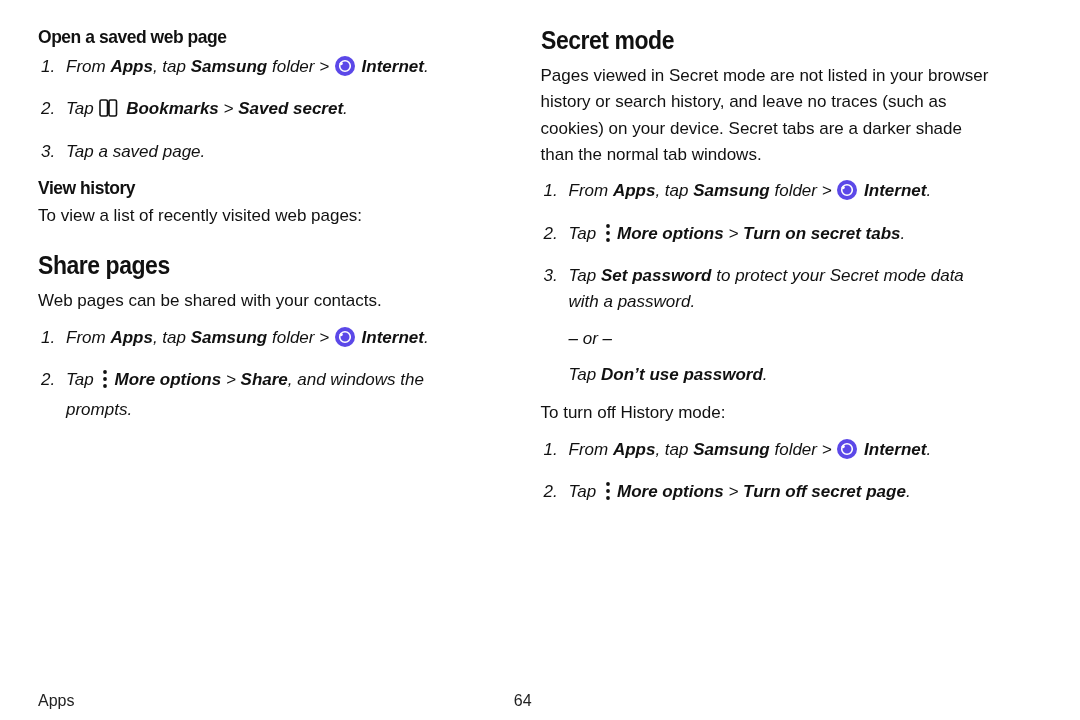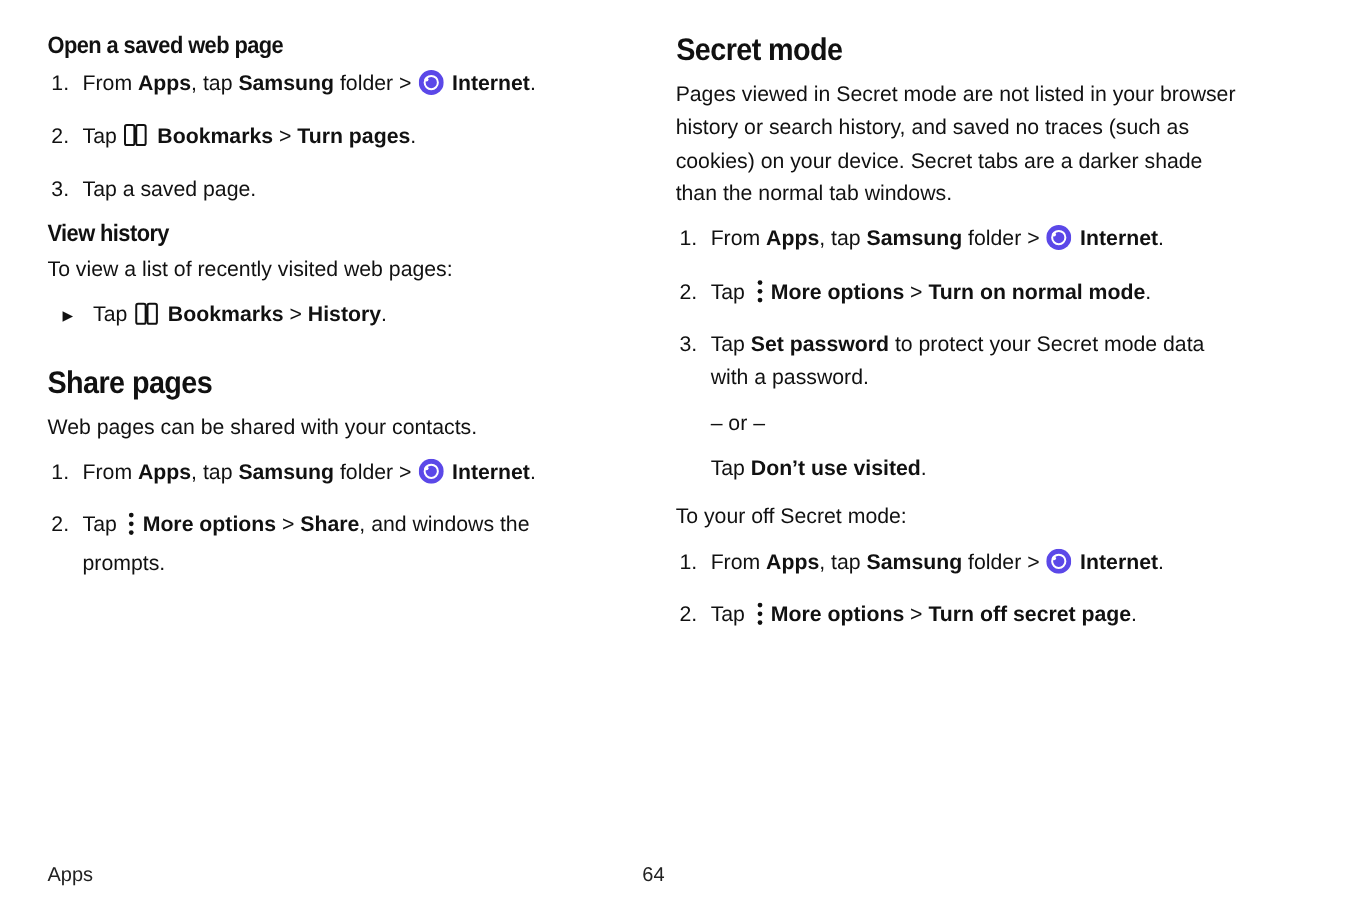--- a/index.html
+++ b/index.html
@@ -53,20 +53,21 @@
   }
   ol.steps, ul.steps {
     margin: 6px 0 6px 0;
     padding-left: 22px;
     font-size: 17px;
     line-height: 1.55;
   }
   ol.steps > li, ul.steps > li {
     padding-left: 6px;
     margin-bottom: 12px;
+    font-style: italic;
   }
   ul.steps {
     list-style: none;
     padding-left: 6px;
   }
   ul.steps > li::before {
     content: "▶";
     font-size: 11px;
     display: inline-block;
     width: 20px;
@@ -125,35 +126,28 @@
 
       <ol class="steps">
         <li>
           <span>From </span><span class="b">Apps</span><span>, tap </span><span class="b">Samsung</span><span> folder &gt; </span><span class="icon internet"><svg viewBox="0 0 20 20">
                 <use href="#svg-internet"></use>
               </svg></span> <span class="b">Internet</span><span>.</span>
         </li>
         <li>
           <span>Tap </span><span class="icon bookmark"><svg viewBox="0 0 20 20">
                 <use href="#svg-bookmark"></use>
-              </svg></span> <span class="b">Bookmarks</span><span> &gt; </span><span class="b">Turn pages</span><span>.</span>
+              </svg></span> <span class="b">Bookmarks</span><span> &gt; </span><span class="b">Saved secret</span><span>.</span>
         </li>
         <li>Tap a saved page.</li>
       </ol>
 
       <div class="h-sub">View history</div>
       <div class="body">To view a list of recently visited web pages:</div>
 
-      <ul class="steps">
-        <li>
-          <span>Tap </span><span class="icon bookmark"><svg viewBox="0 0 20 20">
-                <use href="#svg-bookmark"></use>
-              </svg></span> <span class="b">Bookmarks</span><span> &gt; </span><span class="b">History</span><span>.</span>
-        </li>
-      </ul>
 
       <div class="h-section">Share pages</div>
       <div class="body">Web pages can be shared with your contacts.</div>
 
       <ol class="steps">
         <li>
           <span>From </span><span class="b">Apps</span><span>, tap </span><span class="b">Samsung</span><span> folder &gt; </span><span class="icon internet"><svg viewBox="0 0 20 20">
                 <use href="#svg-internet"></use>
               </svg></span> <span class="b">Internet</span><span>.</span>
         </li>
@@ -161,43 +155,43 @@
           <span>Tap </span><span class="icon more"><svg viewBox="0 0 6 20">
                 <use href="#svg-more"></use>
               </svg></span><span class="b">More options</span><span> &gt; </span><span class="b">Share</span><span>, and windows the prompts.</span>
         </li>
       </ol>
     </div>
 
     <div class="col">
 
       <div class="h-section" style="margin-top:6px">Secret mode</div>
-      <div class="body">Pages viewed in Secret mode are not listed in your browser history or search history, and saved no traces (such as cookies) on your device. Secret tabs are a darker shade than the normal tab windows.</div>
+      <div class="body">Pages viewed in Secret mode are not listed in your browser history or search history, and leave no traces (such as cookies) on your device. Secret tabs are a darker shade than the normal tab windows.</div>
 
       <ol class="steps">
         <li>
           <span>From </span><span class="b">Apps</span><span>, tap </span><span class="b">Samsung</span><span> folder &gt; </span><span class="icon internet"><svg viewBox="0 0 20 20">
                 <use href="#svg-internet"></use>
               </svg></span> <span class="b">Internet</span><span>.</span>
         </li>
         <li>
           <span>Tap </span><span class="icon more"><svg viewBox="0 0 6 20">
                 <use href="#svg-more"></use>
-              </svg></span><span class="b">More options</span><span> &gt; </span><span class="b">Turn on normal mode</span><span>.</span>
+              </svg></span><span class="b">More options</span><span> &gt; </span><span class="b">Turn on secret tabs</span><span>.</span>
         </li>
         <li>
           <span>Tap </span><span class="b">Set password</span><span> to protect your Secret mode data with a password.</span>
           <div style="height:10px"></div>
           <div>– or –</div>
           <div style="height:10px"></div>
-          <span>Tap </span><span class="b">Don’t use visited</span><span>.</span>
-        </li>
-      </ol>
-
-      <div class="body">To your off Secret mode:</div>
+          <span>Tap </span><span class="b">Don’t use password</span><span>.</span>
+        </li>
+      </ol>
+
+      <div class="body">To turn off History mode:</div>
 
       <ol class="steps">
         <li>
           <span>From </span><span class="b">Apps</span><span>, tap </span><span class="b">Samsung</span><span> folder &gt; </span><span class="icon internet"><svg viewBox="0 0 20 20">
                 <use href="#svg-internet"></use>
               </svg></span> <span class="b">Internet</span><span>.</span>
         </li>
         <li>
           <span>Tap </span><span class="icon more"><svg viewBox="0 0 6 20">
                 <use href="#svg-more"></use>

